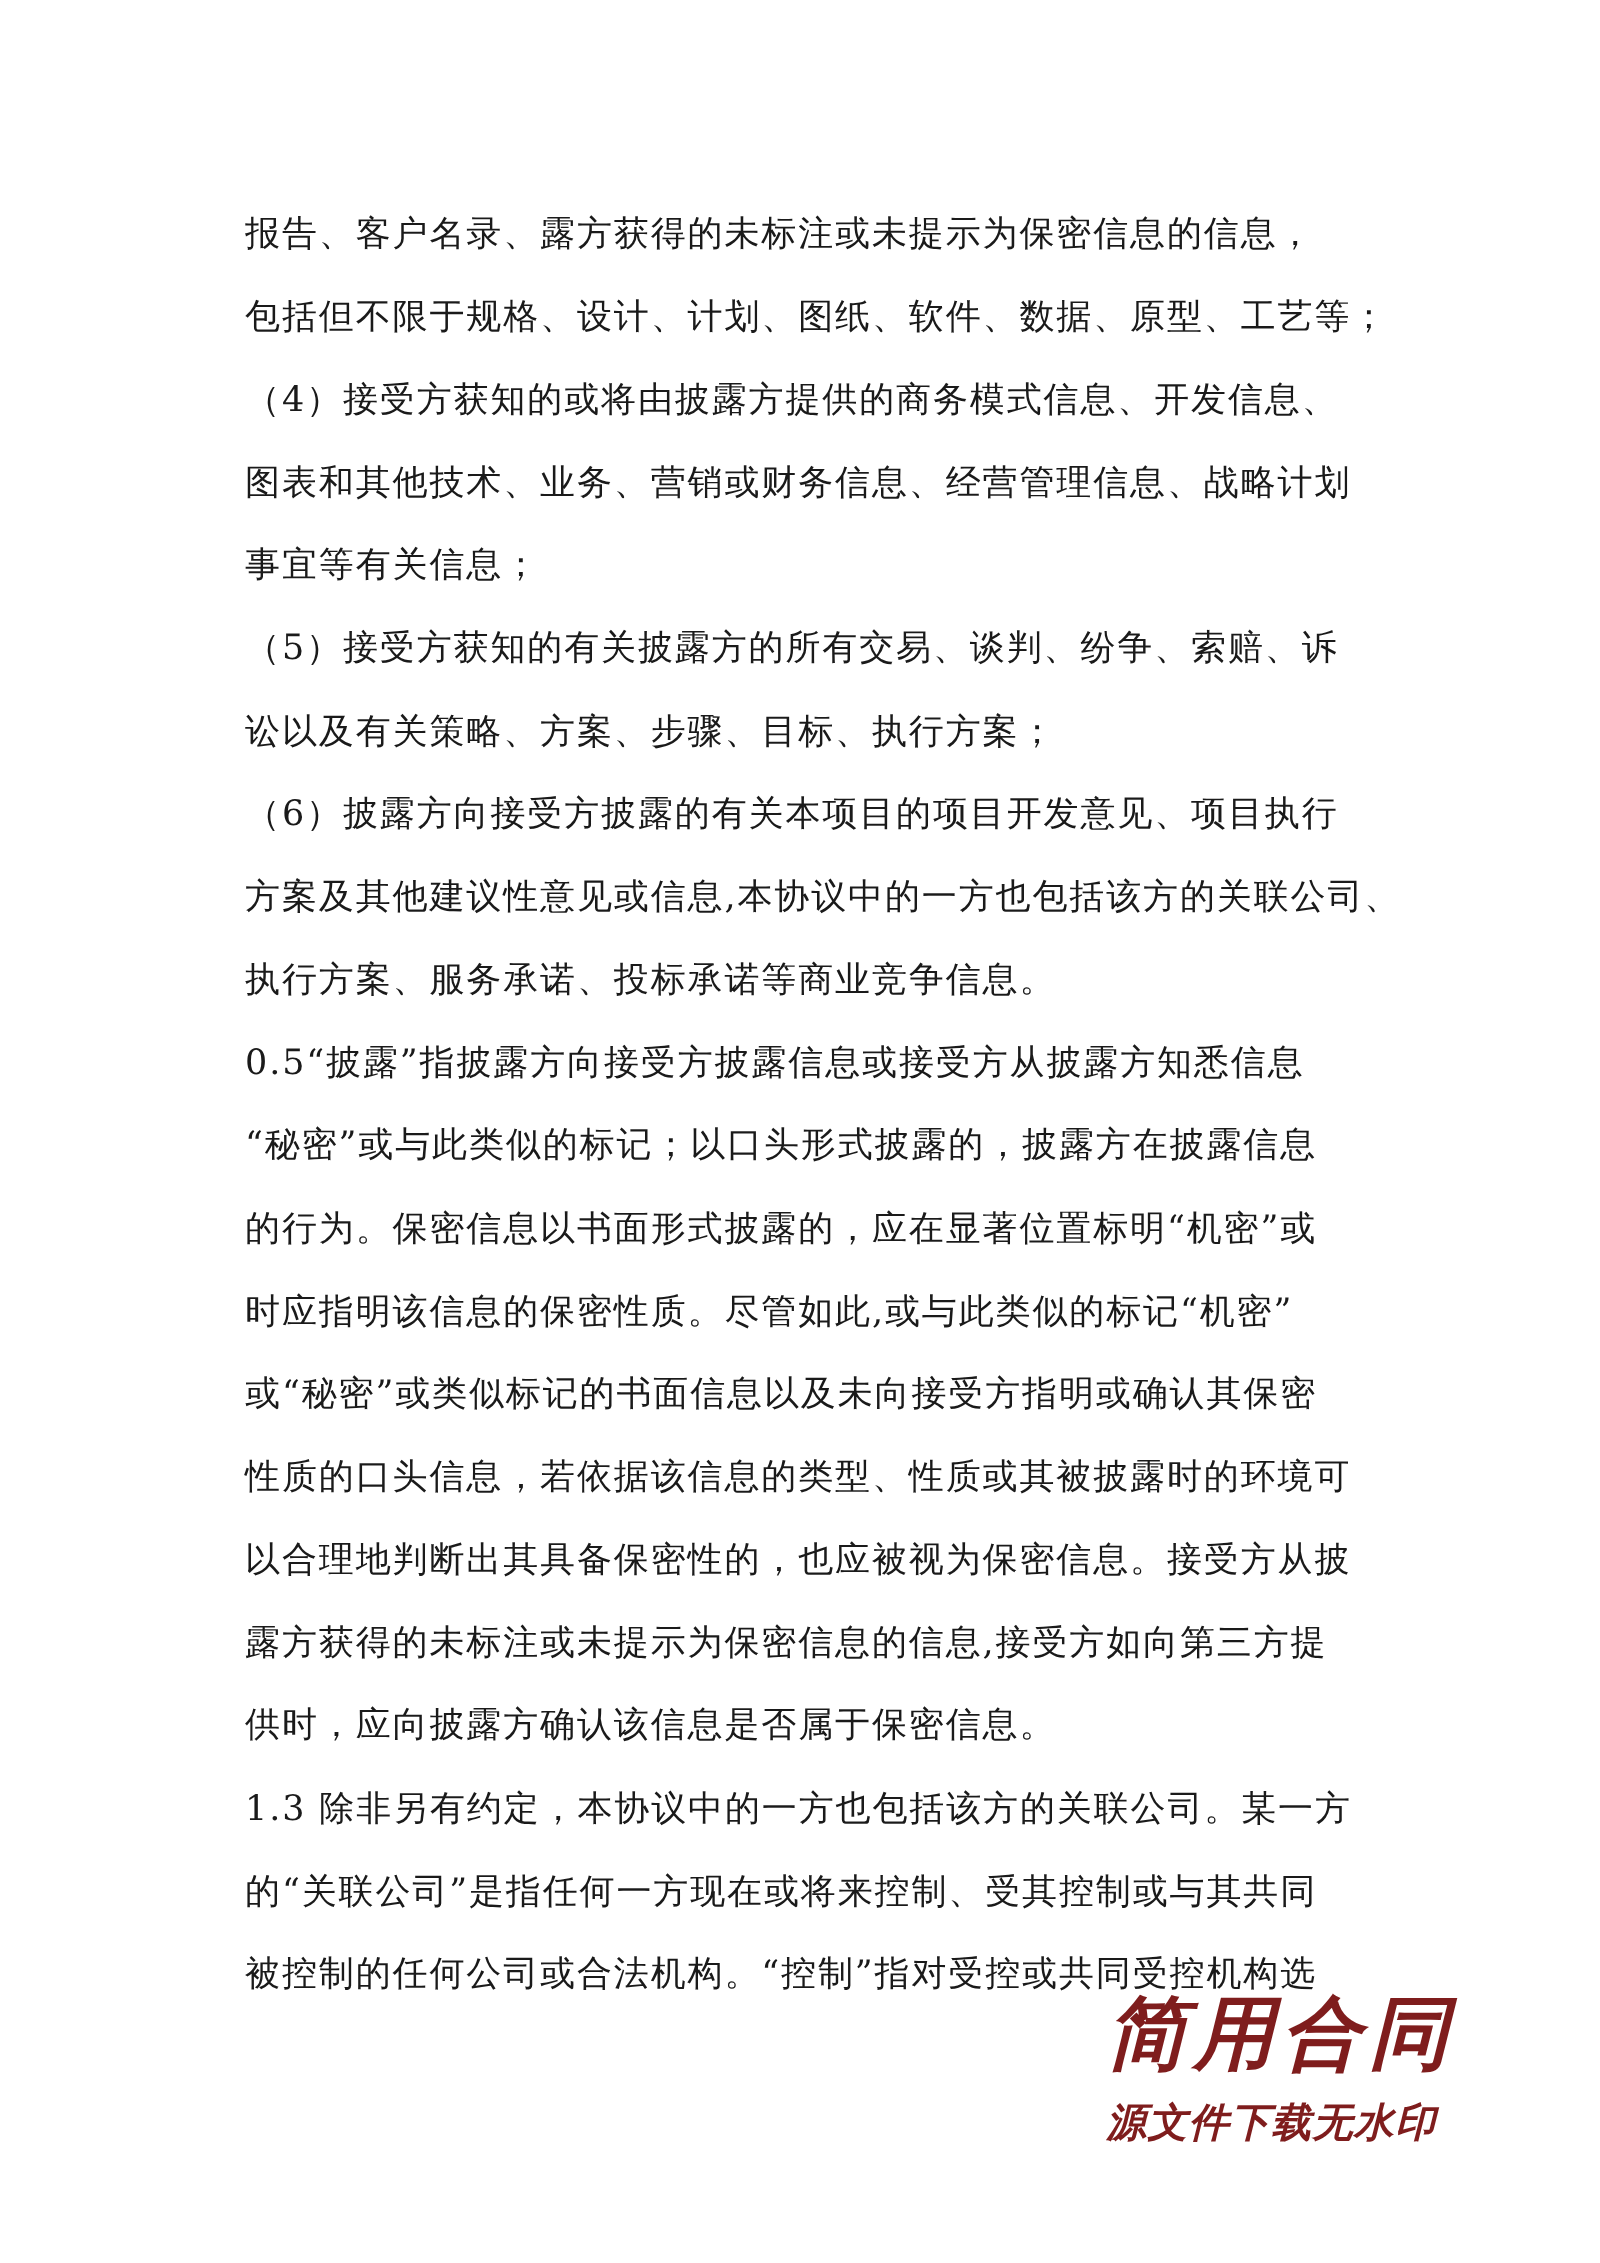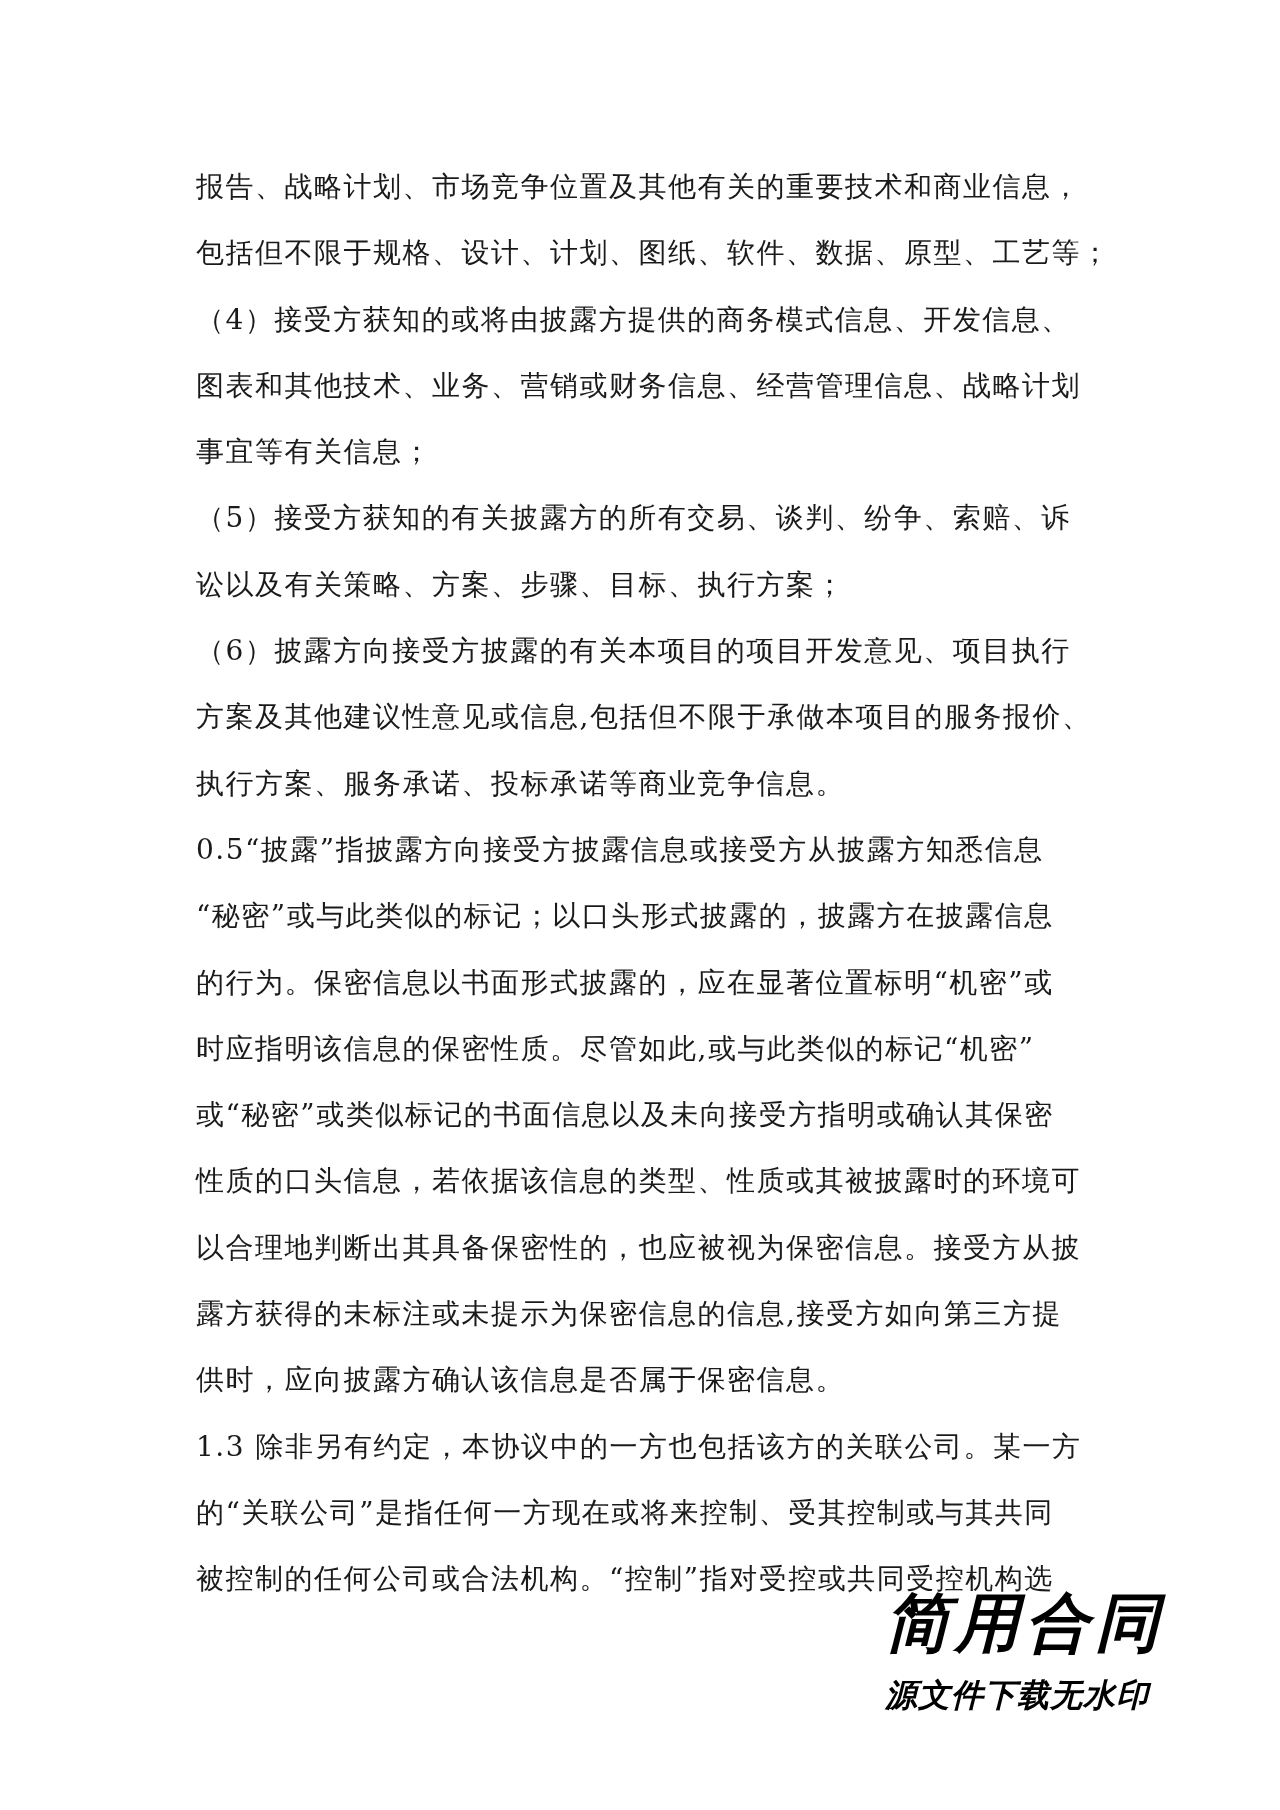--- a/index.html
+++ b/index.html
@@ -34,22 +34,22 @@
       line-height: 66.3px;
       font-size: 28px;
       white-space: nowrap;
       letter-spacing: 1.5px;
     }
     .watermark {
       position: absolute;
       left: 885px;
       top: 1596px;
       width: 310px;
-      color: #000000;
-      font-family: Liberation Mono, monospace;
+      color: #7f1d1d;
+      font-family: Liberation Serif, serif;
       font-weight: bold;
       font-style: italic;
       pointer-events: none;
     }
     .wm-title {
       font-size: 64px;
       line-height: 64px;
       letter-spacing: 6px;
       height: 68px;
       white-space: nowrap;
@@ -60,29 +60,29 @@
       line-height: 40px;
       letter-spacing: 1px;
       white-space: nowrap;
     }
   </style>
 </head>
 <body>
 
 <div class="page">
   <div class="body-text">
-    <div class="line">报告、战略计划、市场竞争位置及其他有关的重要技术和商业信息，</div>
+    <div class="line">报告、客户名录、露方获得的未标注或未提示为保密信息的信息，</div>
     <div class="line">包括但不限于规格、设计、计划、图纸、软件、数据、原型、工艺等；</div>
     <div class="line">（4）接受方获知的或将由披露方提供的商务模式信息、开发信息、</div>
     <div class="line">图表和其他技术、业务、营销或财务信息、经营管理信息、战略计划</div>
     <div class="line">事宜等有关信息；</div>
     <div class="line">（5）接受方获知的有关披露方的所有交易、谈判、纷争、索赔、诉</div>
     <div class="line">讼以及有关策略、方案、步骤、目标、执行方案；</div>
     <div class="line">（6）披露方向接受方披露的有关本项目的项目开发意见、项目执行</div>
-    <div class="line">方案及其他建议性意见或信息,包括但不限于承做本项目的服务报价、</div>
+    <div class="line">方案及其他建议性意见或信息,本协议中的一方也包括该方的关联公司、</div>
     <div class="line">执行方案、服务承诺、投标承诺等商业竞争信息。</div>
     <div class="line">0.5“披露”指披露方向接受方披露信息或接受方从披露方知悉信息</div>
     <div class="line">“秘密”或与此类似的标记；以口头形式披露的，披露方在披露信息</div>
     <div class="line">的行为。保密信息以书面形式披露的，应在显著位置标明“机密”或</div>
     <div class="line">时应指明该信息的保密性质。尽管如此,或与此类似的标记“机密”</div>
     <div class="line">或“秘密”或类似标记的书面信息以及未向接受方指明或确认其保密</div>
     <div class="line">性质的口头信息，若依据该信息的类型、性质或其被披露时的环境可</div>
     <div class="line">以合理地判断出其具备保密性的，也应被视为保密信息。接受方从披</div>
     <div class="line">露方获得的未标注或未提示为保密信息的信息,接受方如向第三方提</div>
     <div class="line">供时，应向披露方确认该信息是否属于保密信息。</div>

